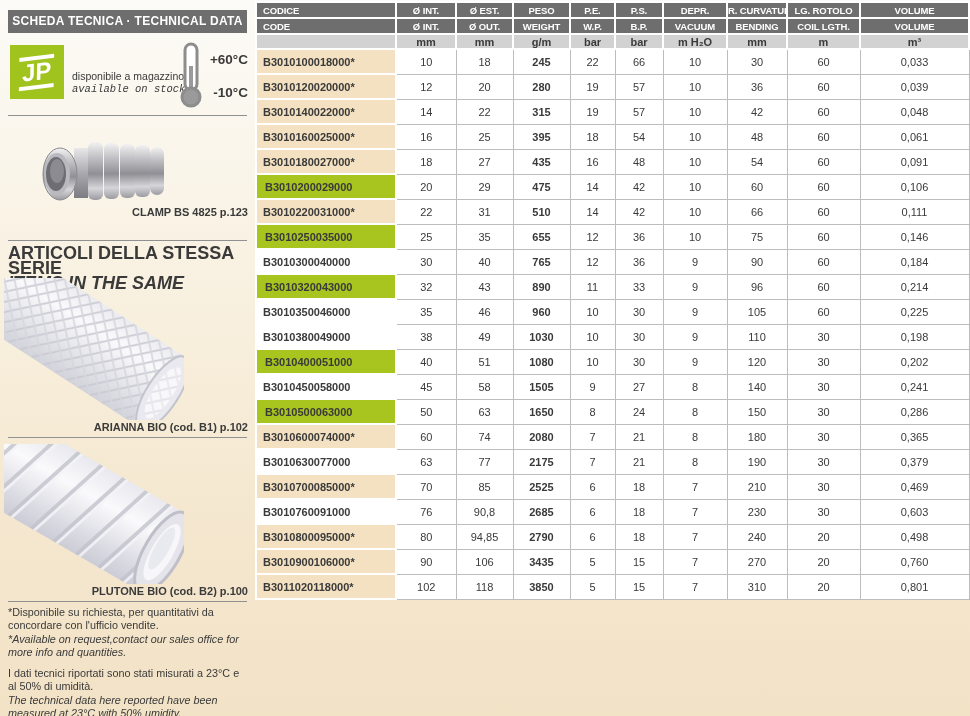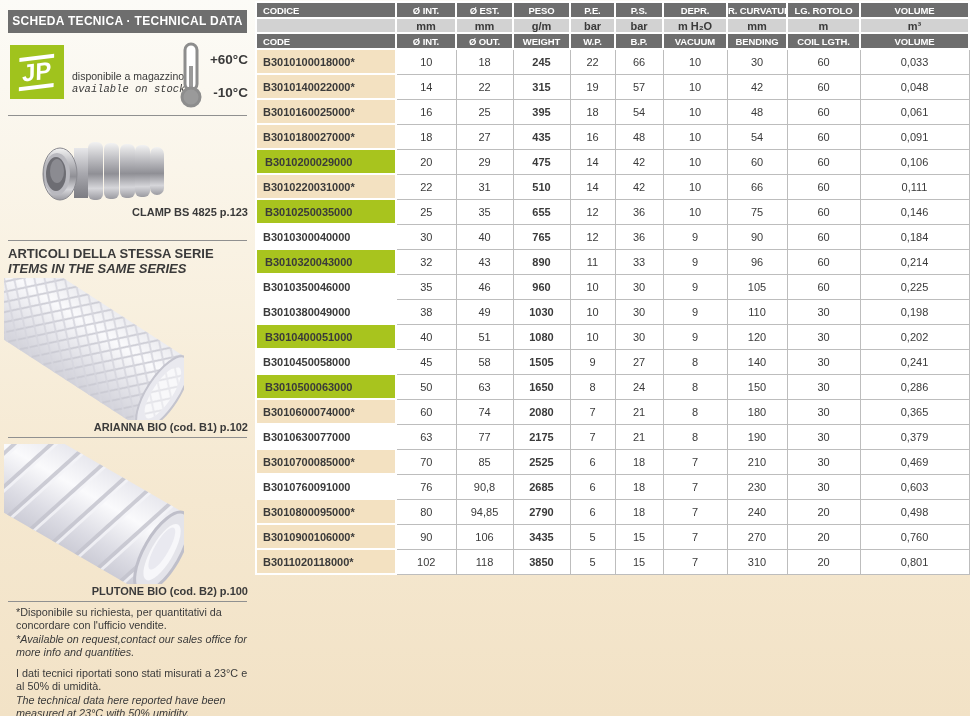--- a/index.html
+++ b/index.html
@@ -40,29 +40,29 @@
   .temp { position: absolute; right: 0; width: 52px; text-align: right; font-weight: bold; font-size: 13.5px; }
   .temp-max { top: 52px; }
   .temp-min { top: 85px; }
 
   .divider { position: absolute; left: 0; width: 239px; height: 1px; background: #909090; }
   .d1 { top: 115px; } .d2 { top: 240px; } .d3 { top: 437px; } .d4 { top: 601px; }
 
   .caption { position: absolute; right: 0; width: 239px; text-align: right; font-weight: bold; font-size: 11px; }
   .cap-clamp { top: 206px; } .cap-arianna { top: 421px; } .cap-plutone { top: 585px; }
 
-  .series-title { position: absolute; left: 0; top: 246px; font-size: 13px; font-weight: bold; line-height: 15px; }
+  .series-title { position: absolute; left: 0; top: 246px; font-size: 18px; font-weight: bold; line-height: 15px; }
   .series-title .en { font-style: italic; }
 
   .img-clamp { position: absolute; left: 22px; top: 126px; }
   .img-arianna { position: absolute; left: -4px; top: 278px; }
   .img-plutone { position: absolute; left: -4px; top: 444px; }
 
   .footnotes { position: absolute; left: 0; top: 606px; width: 242px; font-size: 10.8px; line-height: 13px; }
-  .footnotes p { margin-bottom: 1px; margin-left: 8px; }
+  .footnotes p { margin-bottom: 1px; }
   .footnotes .en { font-style: italic; }
   .footnotes .gap { margin-top: 8px; }
 
   
   .table-wrap { position: absolute; left: 255px; top: 1px; width: 588px; }
   table { border-collapse: collapse; width: 713px; table-layout: fixed; }
   th, td { padding: 0; overflow: hidden; white-space: nowrap; }
   th {
     background: #6e6e6e; color: #fff;
     font-size: 9.5px; font-weight: bold; letter-spacing: -0.1px;
@@ -233,56 +233,68 @@
             <th>Ø EST.</th>
             <th>PESO</th>
             <th>P.E.</th>
             <th>P.S.</th>
             <th>DEPR.</th>
             <th>R. CURVATURA</th>
             <th>LG. ROTOLO</th>
             <th>VOLUME</th>
           </tr>
           <tr>
+            <th class="left">CODE</th>
+            <th>Ø INT.</th>
+            <th>Ø OUT.</th>
+            <th>WEIGHT</th>
+            <th>W.P.</th>
+            <th>B.P.</th>
+            <th>VACUUM</th>
+            <th>BENDING</th>
+            <th>COIL LGTH.</th>
+            <th>VOLUME</th>
+          </tr>
+          <tr>
             <td class="unit"></td>
             <td class="unit">mm</td>
             <td class="unit">mm</td>
             <td class="unit">g/m</td>
             <td class="unit">bar</td>
             <td class="unit">bar</td>
             <td class="unit">m H₂O</td>
             <td class="unit">mm</td>
             <td class="unit">m</td>
             <td class="unit">m³</td>
           </tr>
-          <tr>
-            <th class="left">CODE</th>
-            <th>Ø INT.</th>
-            <th>Ø OUT.</th>
-            <th>WEIGHT</th>
-            <th>W.P.</th>
-            <th>B.P.</th>
-            <th>VACUUM</th>
-            <th>BENDING</th>
-            <th>COIL LGTH.</th>
-            <th>VOLUME</th>
-          </tr>
         </thead>
       <tbody>
           <tr>
             <td class="code beige left">B3010100018000*</td>
             <td class="num">10</td>
             <td class="num">18</td>
             <td class="num weight">245</td>
             <td class="num">22</td>
             <td class="num">66</td>
             <td class="num">10</td>
             <td class="num">30</td>
             <td class="num">60</td>
             <td class="num">0,033</td>
+          </tr>
+          <tr>
+            <td class="code beige left">B3010120020000*</td>
+            <td class="num">12</td>
+            <td class="num">20</td>
+            <td class="num weight">280</td>
+            <td class="num">19</td>
+            <td class="num">57</td>
+            <td class="num">10</td>
+            <td class="num">36</td>
+            <td class="num">60</td>
+            <td class="num">0,039</td>
           </tr>
           <tr>
             <td class="code beige left">B3010140022000*</td>
             <td class="num">14</td>
             <td class="num">22</td>
             <td class="num weight">315</td>
             <td class="num">19</td>
             <td class="num">57</td>
             <td class="num">10</td>
             <td class="num">42</td>

